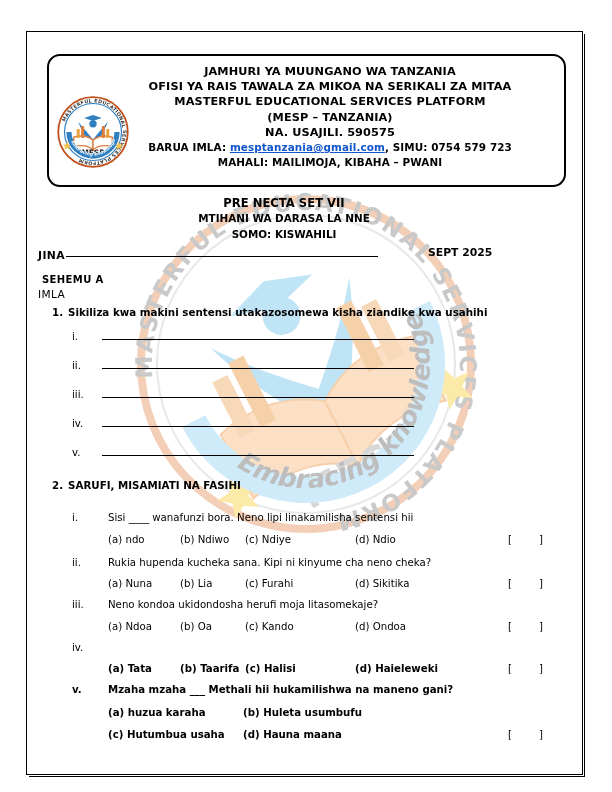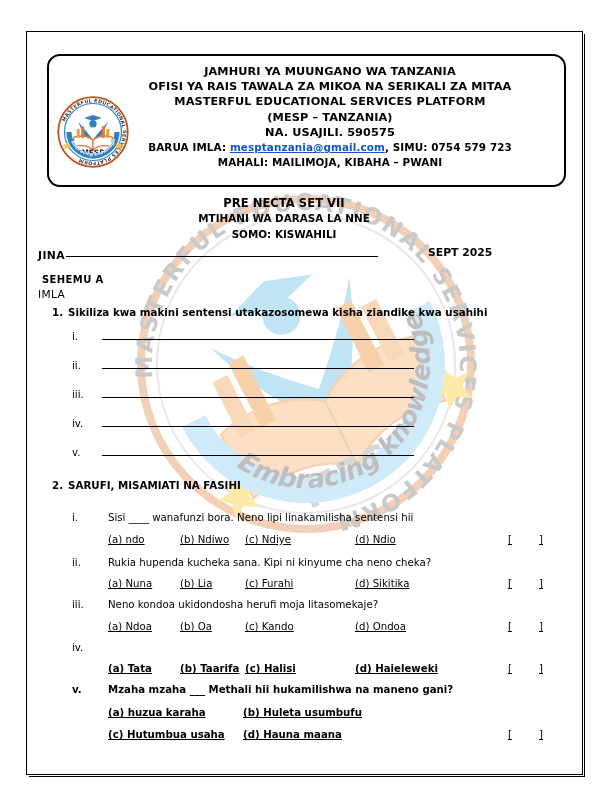--- a/index.html
+++ b/index.html
@@ -198,21 +198,21 @@
   .sub-stem.bold { font-weight: bold; }
 
   .opt-row {
     position: absolute;
     left: 0;
     width: 612px;
     font-size: 10.2px;
     color: #000;
     height: 13px;
   }
-  .opt { position: absolute; white-space: nowrap; text-decoration: underline; }
+  .opt { position: absolute; white-space: nowrap; }
   .opt.bold { font-weight: bold; }
   .br-open  { position: absolute; left: 508px; }
   .br-close { position: absolute; left: 539px; }
 
   .opt-a { left: 108px; }
   .opt-b { left: 180px; }
   .opt-c { left: 245px; }
   .opt-d { left: 355px; }
 
   .opt-a2 { left: 108px; }

